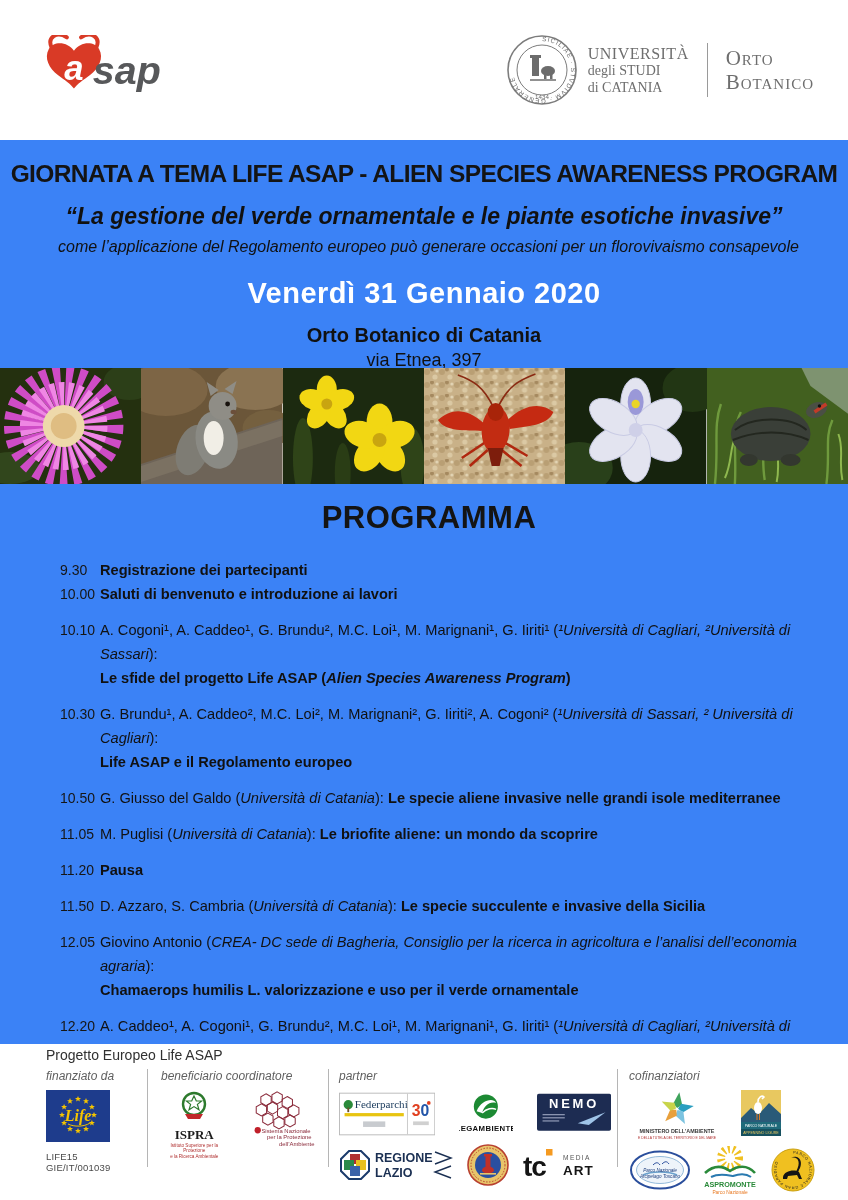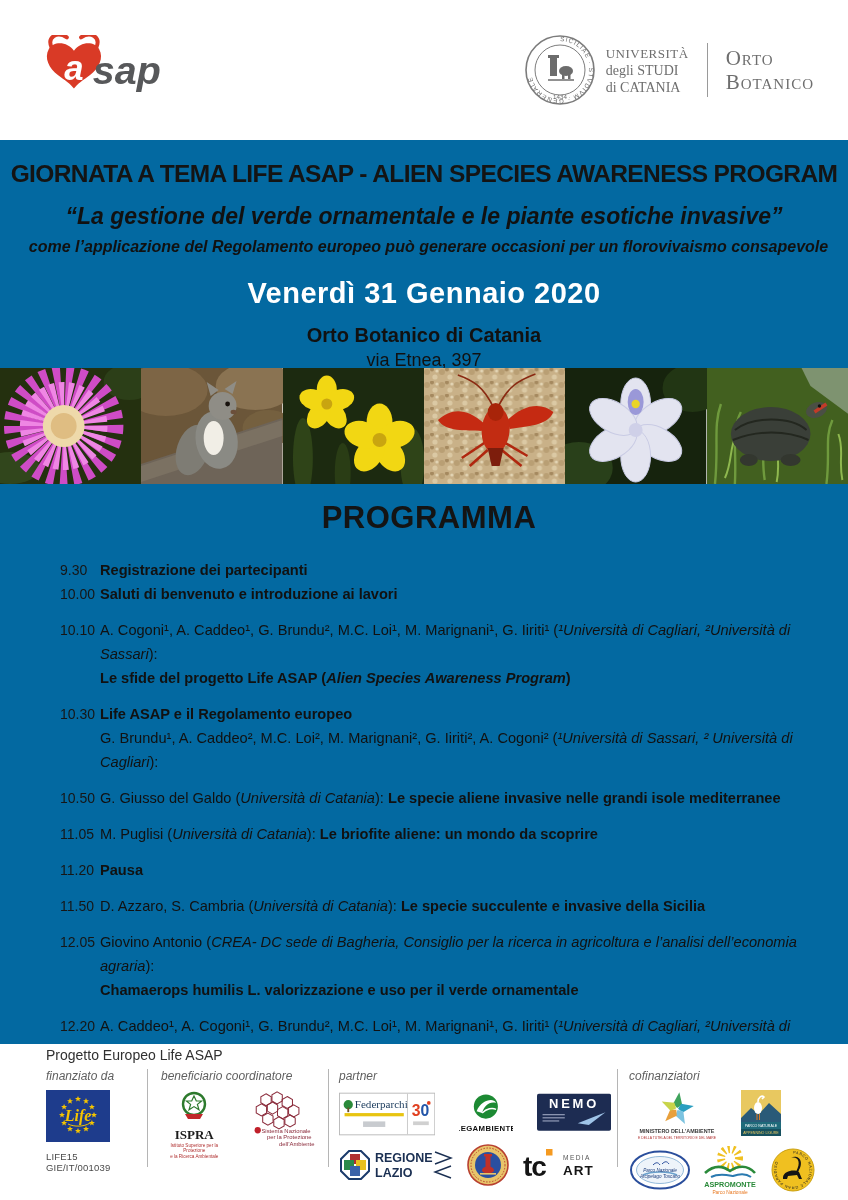--- a/index.html
+++ b/index.html
@@ -4,30 +4,30 @@
 <style>
   * { margin:0; padding:0; box-sizing:border-box; }
   html,body { background:#ffffff; }
   body { width:848px; font-family:"Liberation Sans", sans-serif; }
   .page { position:relative; width:848px; height:1200px; background:#ffffff; overflow:hidden; }
 
   
   .header { height:140px; display:flex; align-items:center; justify-content:space-between; padding:0 34px 0 36px; background:#fff; }
   .unict-block { display:flex; align-items:center; gap:10px; color:#6e6e6e; }
   .unict-text { font-family:"Liberation Serif", serif; font-size:14px; line-height:17px; color:#6e6e6e; }
-  .unict-text .u1 { font-size:13px; letter-spacing:.5px; }
+  .unict-text .u1 { font-size:16px; letter-spacing:.5px; }
   .vbar { width:1px; height:54px; background:#9a9a9a; margin:0 8px; }
   .orto-text { font-family:"Liberation Serif", serif; font-variant:small-caps; font-size:21px; line-height:24px; letter-spacing:1px; color:#6e6e6e; }
 
   
-  .red { background:#0369a1; }
+  .red { background:#3b82f6; }
   .banner { height:228px; text-align:center; padding-top:20px; color:#111; }
   .b-title { font-size:24.5px; font-weight:800; letter-spacing:-0.6px; color:#141414; }
   .b-sub { margin-top:15px; font-size:23px; font-weight:700; font-style:italic; }
-  .b-sub2 { margin-top:8px; font-size:16px; font-weight:700; font-style:italic;padding-left:9px; }
+  .b-sub2 { margin-top:8px; font-size:16px; font-weight:400; font-style:italic;padding-left:9px; }
   .b-date { margin-top:21px; font-size:29px; font-weight:800; color:#ffffff; letter-spacing:.5px; }
   .b-venue { margin-top:14px; font-size:20px; font-weight:700; }
   .b-addr { margin-top:3px; font-size:18px; }
 
   
   .photostrip { height:116px; display:flex; }
   .photostrip figure { flex:1; height:116px; }
   .photostrip svg { display:block; width:100%; height:116px; }
 
   
@@ -249,22 +249,22 @@
         <div class="program-item">
           <div class="ptime">10.10</div>
           <div class="pbody">
             <div class="pline"><span class="s-r">A. Cogoni¹, A. Caddeo¹, G. Brundu², M.C. Loi¹, M. Marignani¹, G. Iiriti¹ (</span><span class="s-i">¹Università di Cagliari, ²Università di Sassari</span><span class="s-r">):</span></div>
             <div class="pline"><span class="s-b">Le sfide del progetto Life ASAP (</span><span class="s-bi">Alien Species Awareness Program</span><span class="s-b">)</span></div>
           </div>
         </div>
         <div class="program-item">
           <div class="ptime">10.30</div>
           <div class="pbody">
+            <div class="pline"><span class="s-r">G. Brundu¹, A. Caddeo², M.C. Loi², M. Marignani², G. Iiriti², A. Cogoni² (</span><span class="s-i">¹Università di Sassari, ² Università di Cagliari</span><span class="s-r">):</span></div>
             <div class="pline"><span class="s-b">Life ASAP e il Regolamento europeo</span></div>
-            <div class="pline"><span class="s-r">G. Brundu¹, A. Caddeo², M.C. Loi², M. Marignani², G. Iiriti², A. Cogoni² (</span><span class="s-i">¹Università di Sassari, ² Università di Cagliari</span><span class="s-r">):</span></div>
           </div>
         </div>
         <div class="program-item">
           <div class="ptime">10.50</div>
           <div class="pbody">
             <div class="pline"><span class="s-r">G. Giusso del Galdo (</span><span class="s-i">Università di Catania</span><span class="s-r">): </span><span class="s-b">Le specie aliene invasive nelle grandi isole mediterranee</span></div>
           </div>
         </div>
         <div class="program-item">
           <div class="ptime">11.05</div>

